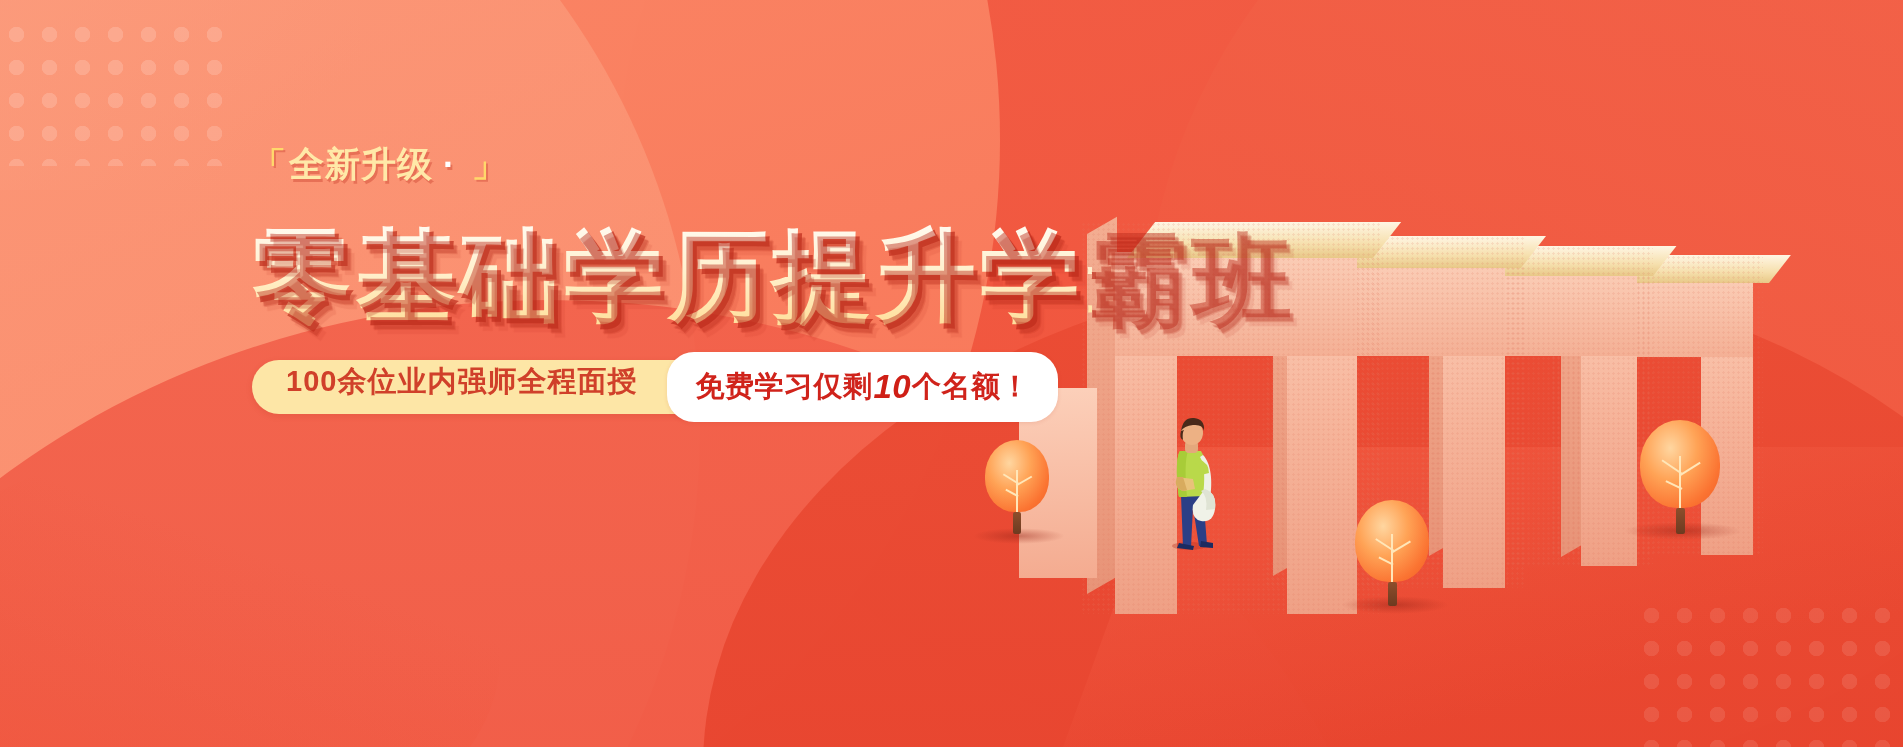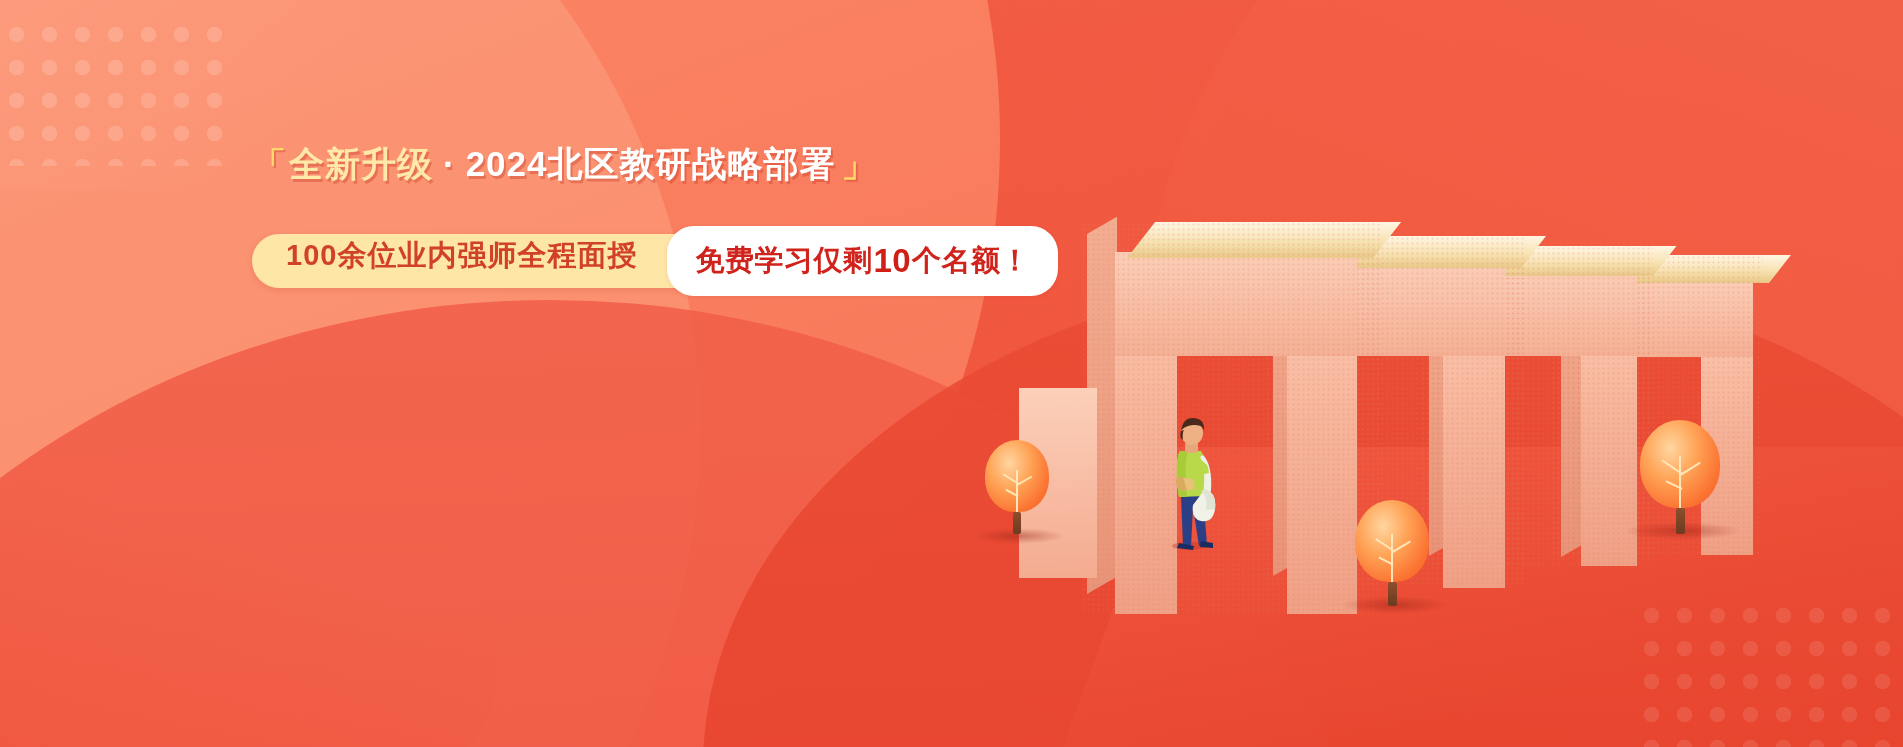--- a/index.html
+++ b/index.html
@@ -71,21 +71,21 @@
   
   .pills{margin-top:34px;display:flex;align-items:center;
          height:54px;width:706px;border-radius:27px;
          background:#fde6a6;box-shadow:0 2px 6px rgba(170,40,22,.15);}
   .pill-left{flex:0 0 auto;padding:0 26px 12px 34px;
     font-size:29px;font-weight:bold;color:#d0402a;letter-spacing:1px;line-height:54px;white-space:nowrap;}
   .pill-right{flex:0 0 auto;margin-left:4px;height:70px;border-radius:27px;background:#ffffff;
     padding:0 28px;display:flex;align-items:center;white-space:nowrap;
     box-shadow:0 1px 4px rgba(170,40,22,.12);}
   .pill-right span{font-size:29px;font-weight:bold;color:#d0231b;letter-spacing:.5px;}
-  .pill-right .num{font-size:33px;color:#cf1f16;padding:0 1px;}
+  .pill-right .num{font-size:33px;color:#cf1f16;padding:0 1px;font-style:italic;}
 
   
   .illus{position:absolute;right:0;top:0;width:900px;height:747px;}
   .ground{position:absolute;left:60px;bottom:0;width:840px;height:300px;
     background:linear-gradient(165deg,rgba(245,95,70,.55) 0%,rgba(232,60,40,0) 72%);
     transform:skewX(-20deg);transform-origin:bottom left;}
 
   .book{position:absolute;}
   .book .leg-l,.book .leg-r{position:absolute;bottom:0;
     background:linear-gradient(175deg,#fbc9b2 0%,#f6b49a 45%,#efa085 100%);}
@@ -227,25 +227,25 @@
     <div class="trunk" style="left:36px;top:88px;width:9px;height:26px;"></div>
   </div>
 
   <div class="copy no-sel">
 
     <div class="kicker">
       <div class="kicker-inner">
         <span class="brk">「</span>
         <span class="kicker-gold">全新升级</span>
         <span class="kicker-dot">·</span>
-        <span class="kicker-white">2024北区教研战略部署</span>
         <span class="brk close">」</span>
       </div>
     </div>
 
+    <div class="title">零基础学历提升学霸班</div>
 
     <div class="pills">
       <div class="pill-left">100余位业内强师全程面授</div>
       <div class="pill-right">
         <span>免费学习仅剩</span>
         <span class="num">10</span>
         <span>个名额！</span>
       </div>
     </div>
 

